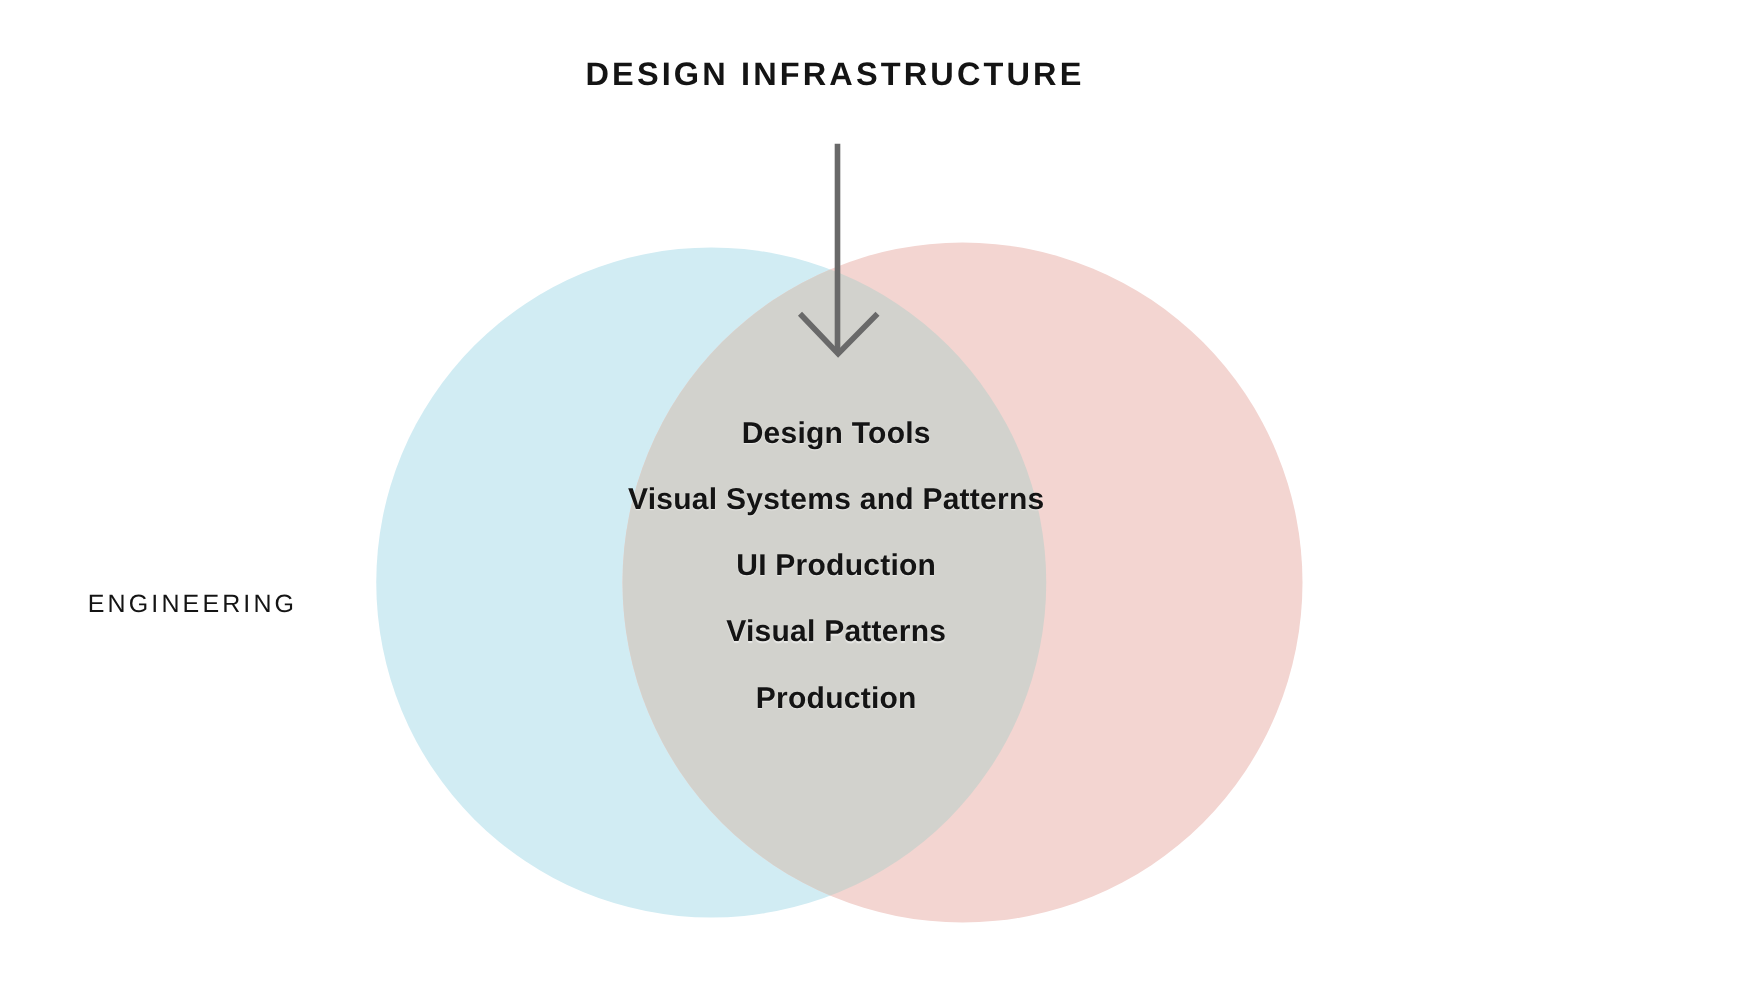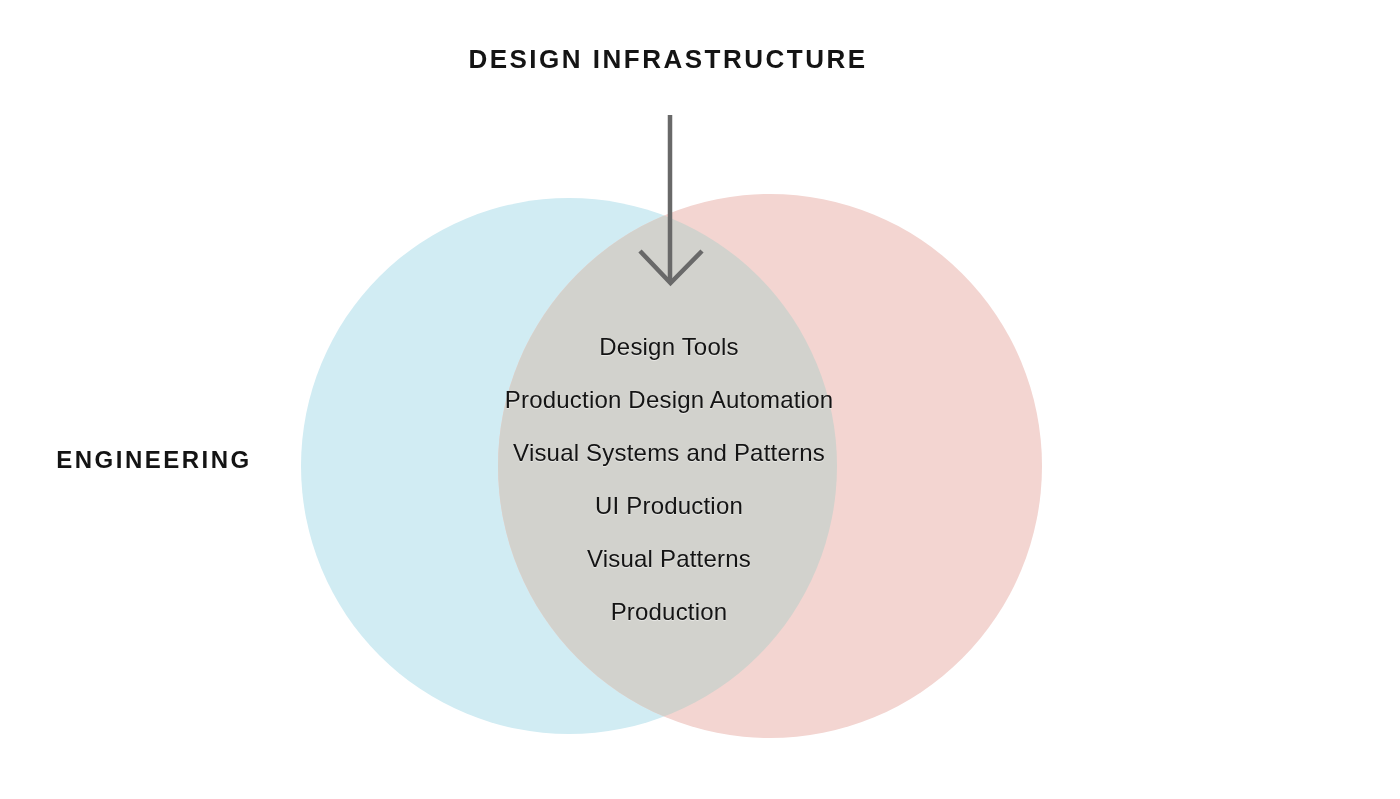--- a/index.html
+++ b/index.html
@@ -34,24 +34,25 @@
     transform: translateX(-50%);
     white-space: nowrap;
     font-size: 26px;
     font-weight: 800;
     letter-spacing: 2.5px;
     color: var(--c-text);
   }
   .side-label {
     position: absolute;
     white-space: nowrap;
-    font-size: 24px;
-    font-weight: 700;
+    font-size: 20px;
+    font-weight: 400;
     letter-spacing: 2.5px;
     color: var(--c-text);
+    margin-top: 24px;
   }
   .side-label.left {
     left: 154px;
     top: 460px;
     transform: translate(-50%, -50%);
   }
   .side-label.right {
     left: 1214px;
     top: 466px;
     transform: translate(-50%, -50%);
@@ -61,21 +62,21 @@
     left: 669px;
     top: 320px;
     transform: translateX(-50%);
     text-align: center;
   }
   .intersection-item {
     height: 53px;
     line-height: 53px;
     white-space: nowrap;
     font-size: 24px;
-    font-weight: 400;
+    font-weight: 700;
     color: var(--c-text);
     letter-spacing: 0.2px;
     text-shadow: 0 1px 1px rgba(255,255,255,0.55);
   }
 </style>
 </head>
 <body>
 
 <div class="canvas">
 
@@ -98,20 +99,19 @@
     </g>
   </svg>
 
   <div class="diagram-title">DESIGN INFRASTRUCTURE</div>
 
   <div class="side-label left">ENGINEERING</div>
 
 
   <div class="intersection-items">
     <div class="intersection-item">Design Tools</div>
-    <div class="intersection-item">Production Design Automation</div>
     <div class="intersection-item">Visual Systems and Patterns</div>
     <div class="intersection-item">UI Production</div>
     <div class="intersection-item">Visual Patterns</div>
     <div class="intersection-item">Production</div>
   </div>
 
 </div>
 
 </body></html>

